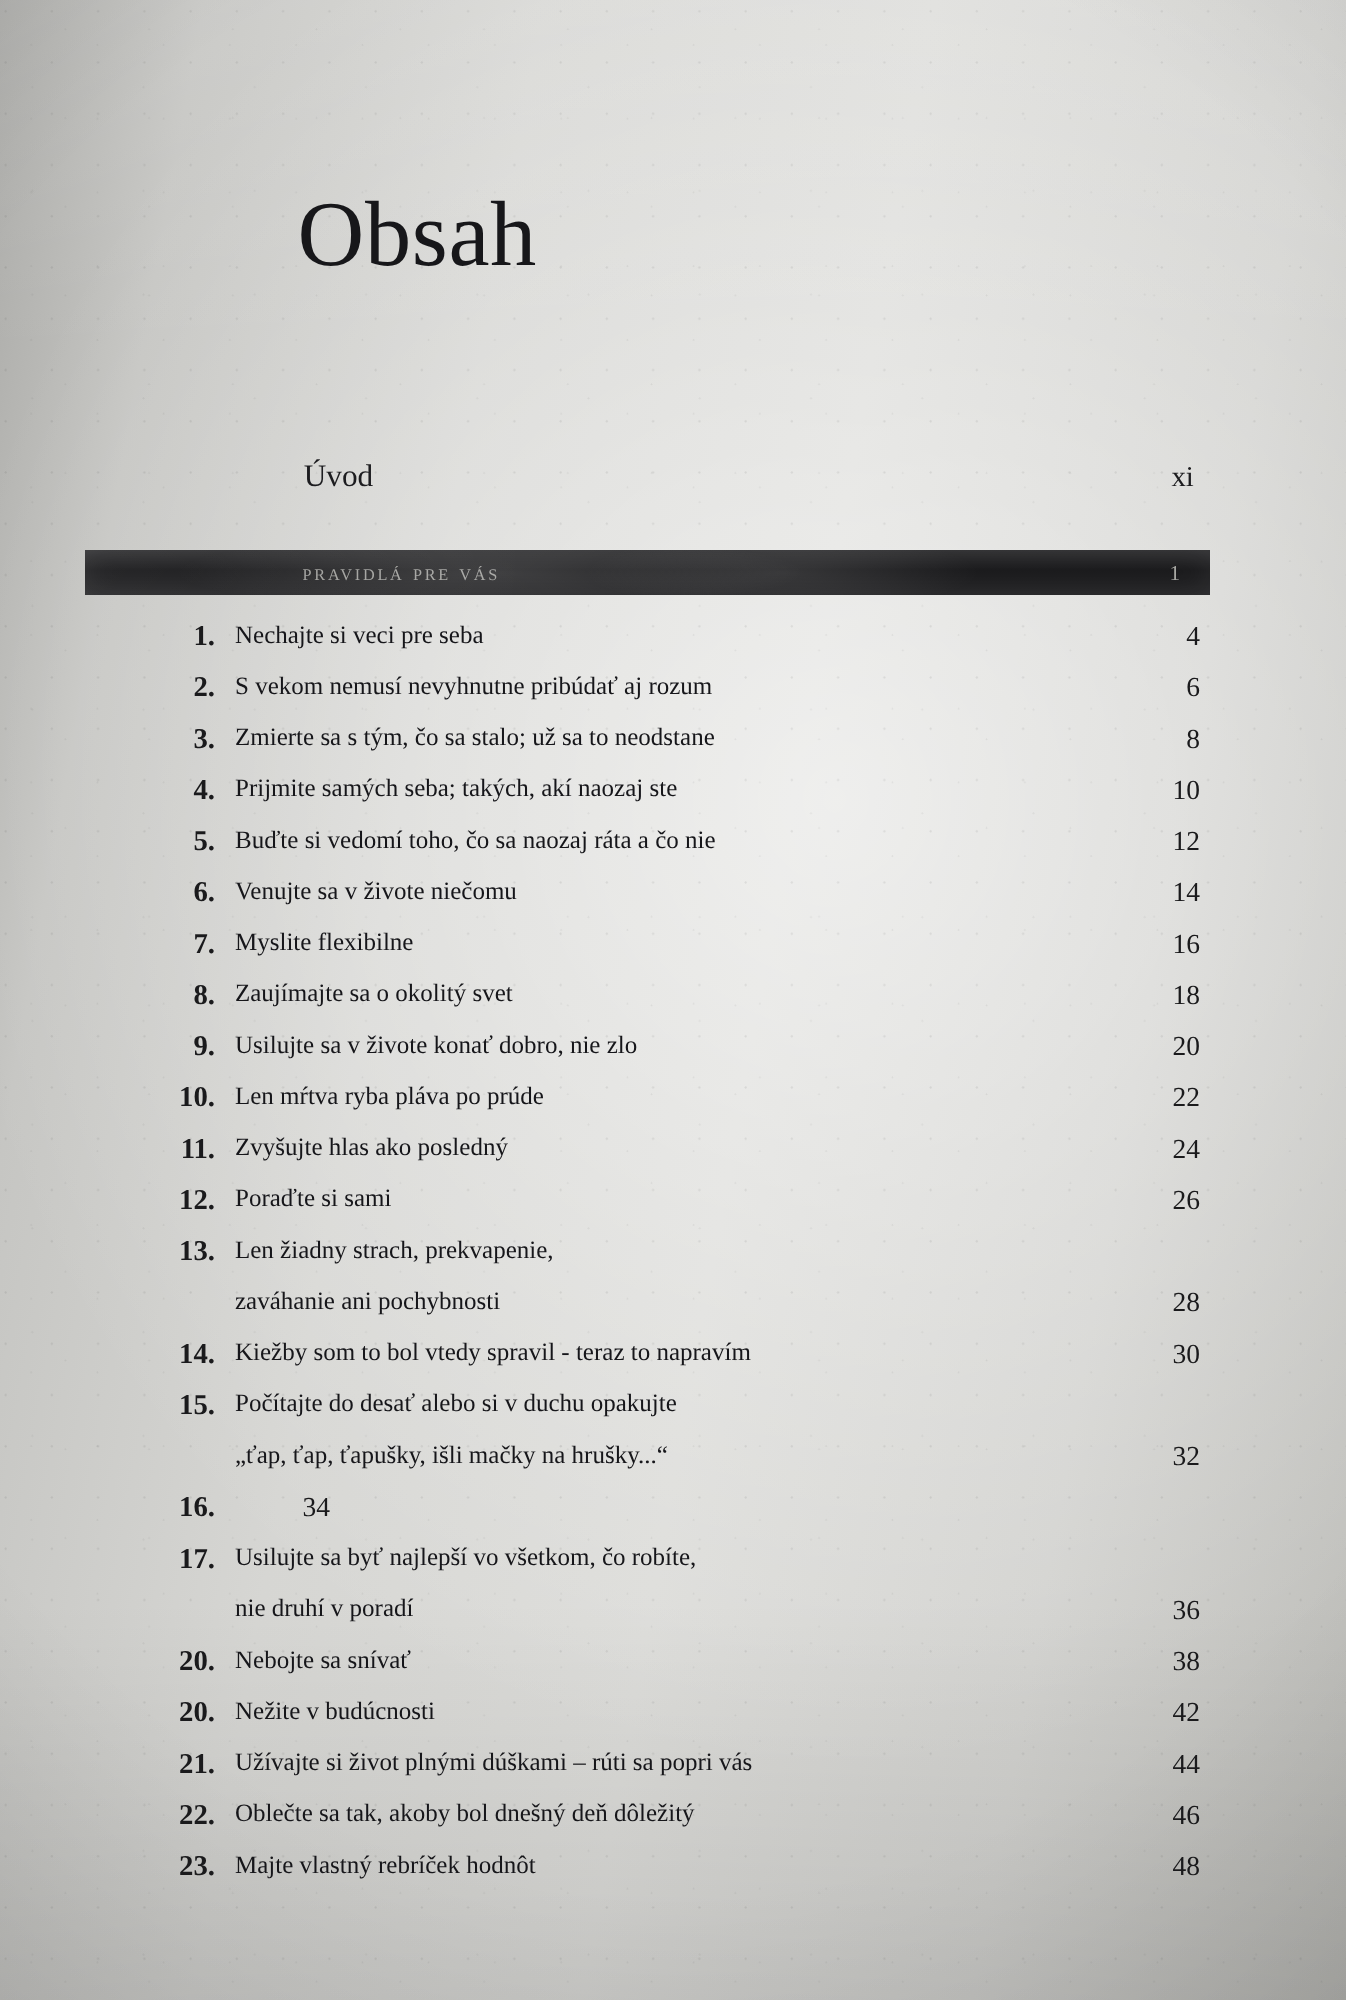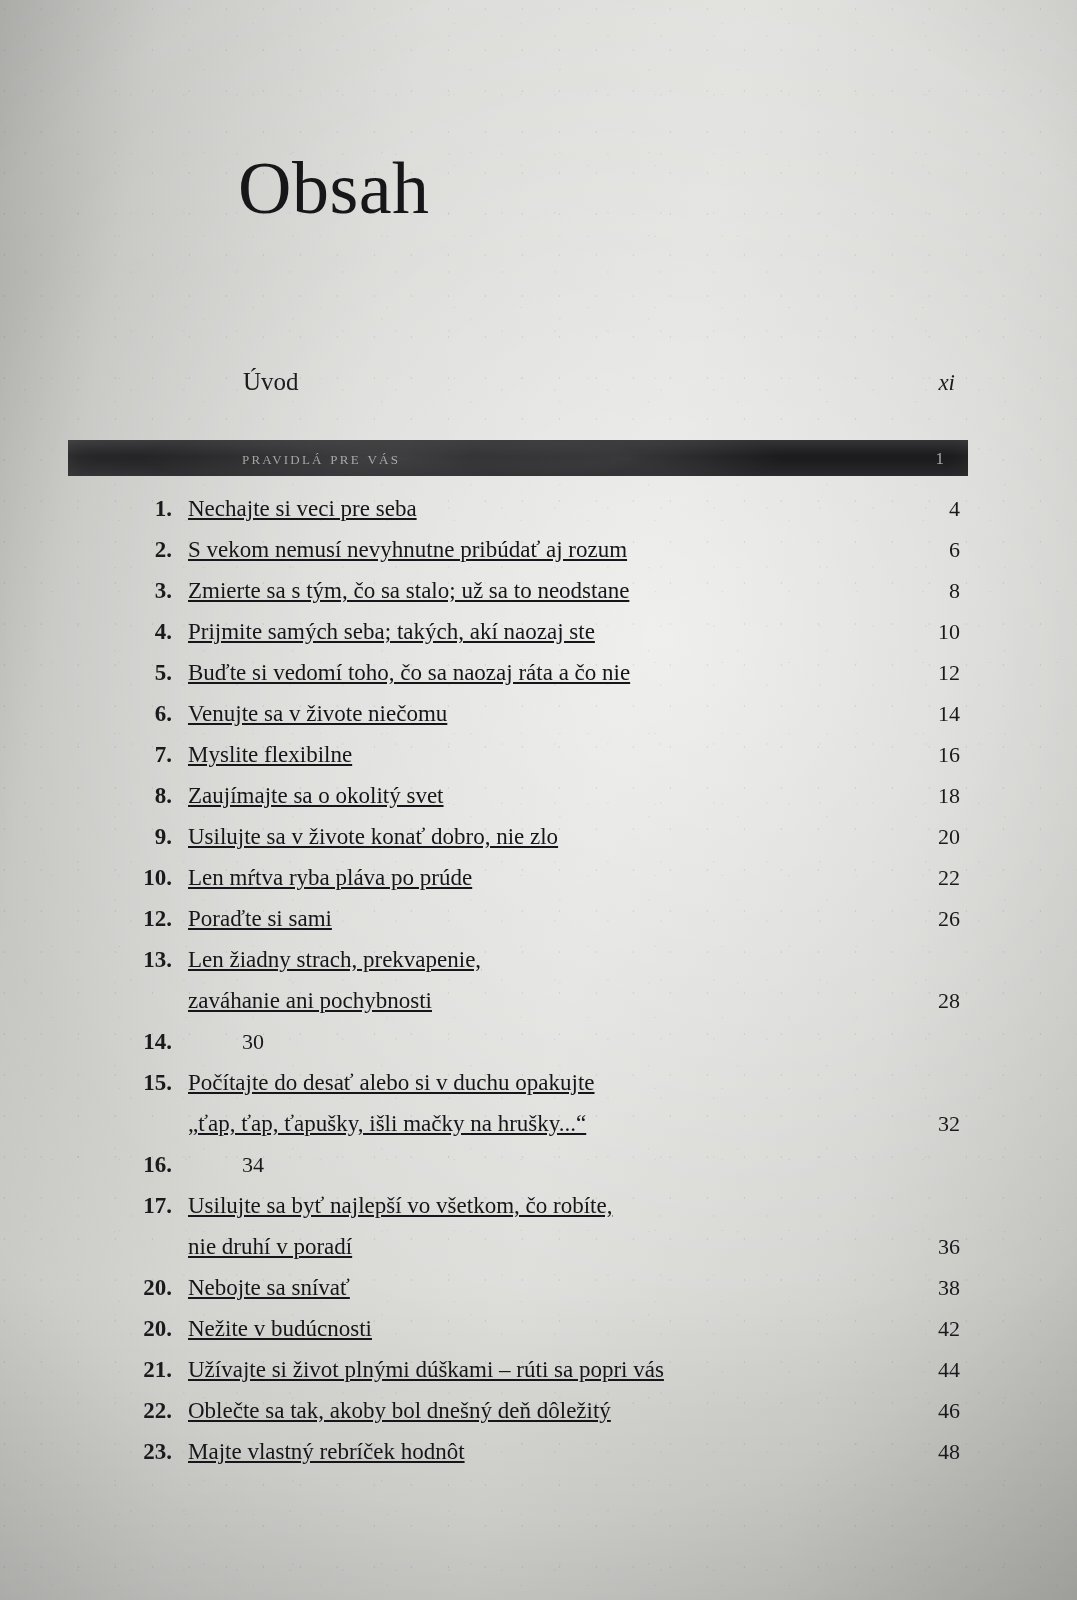--- a/index.html
+++ b/index.html
@@ -60,21 +60,20 @@
     width: 712px;
     display: flex;
     justify-content: space-between;
     align-items: baseline;
   }
   .intro-label {
     font-size: 25px;
     color: #1c1c1f;
   }
   .intro-page {
-    font-style: italic;
     font-size: 23px;
     color: #1c1c1f;
   }
 
   
   .section-bar {
     position: absolute;
     left: 68px;
     top: 398px;
     width: 900px;
@@ -131,26 +130,25 @@
     text-align: right;
     padding-right: 14px;
     font-size: 23px;
     font-weight: bold;
     color: #1a1a1c;
     line-height: 41px;
     font-family: "Liberation Serif", serif;
   }
   .txt {
     flex: 1;
-    font-size: 23px;
+    font-size: 20px;
     color: #16161a;
     line-height: 41px;
     padding-left: 2px;
     font-family: "Liberation Serif", serif;
-    text-decoration: underline;
   }
   .txt .second-line {
     display: block;
   }
   .pg {
     width: 78px;
     text-align: right;
     font-size: 22px;
     color: #1a1a1c;
     line-height: 41px;
@@ -241,31 +239,37 @@
         <div class="num">9.</div>
         <div class="txt"><span>Usilujte sa v živote konať dobro, nie zlo</span></div>
         <div class="pg">20</div>
       </div>
       <div class="toc-row">
         <div class="num">10.</div>
         <div class="txt"><span>Len mŕtva ryba pláva po prúde</span></div>
         <div class="pg">22</div>
       </div>
       <div class="toc-row">
+        <div class="num">11.</div>
+        <div class="txt"><span>Zvyšujte hlas ako posledný</span></div>
+        <div class="pg">24</div>
+      </div>
+      <div class="toc-row">
         <div class="num">12.</div>
         <div class="txt"><span>Poraďte si sami</span></div>
         <div class="pg">26</div>
       </div>
       <div class="toc-row">
         <div class="num">13.</div>
         <div class="txt"><span>Len žiadny strach, prekvapenie,</span><span class="second-line">zaváhanie ani pochybnosti</span></div>
         <div class="pg bottom-align">28</div>
       </div>
       <div class="toc-row">
         <div class="num">14.</div>
+        <div class="txt"><span>Kiežby som to bol vtedy spravil - teraz to napravím</span></div>
         <div class="pg">30</div>
       </div>
       <div class="toc-row">
         <div class="num">15.</div>
         <div class="txt"><span>Počítajte do desať alebo si v duchu opakujte</span><span class="second-line">„ťap, ťap, ťapušky, išli mačky na hrušky...“</span></div>
         <div class="pg bottom-align">32</div>
       </div>
       <div class="toc-row">
         <div class="num">16.</div>
         <div class="pg">34</div>

